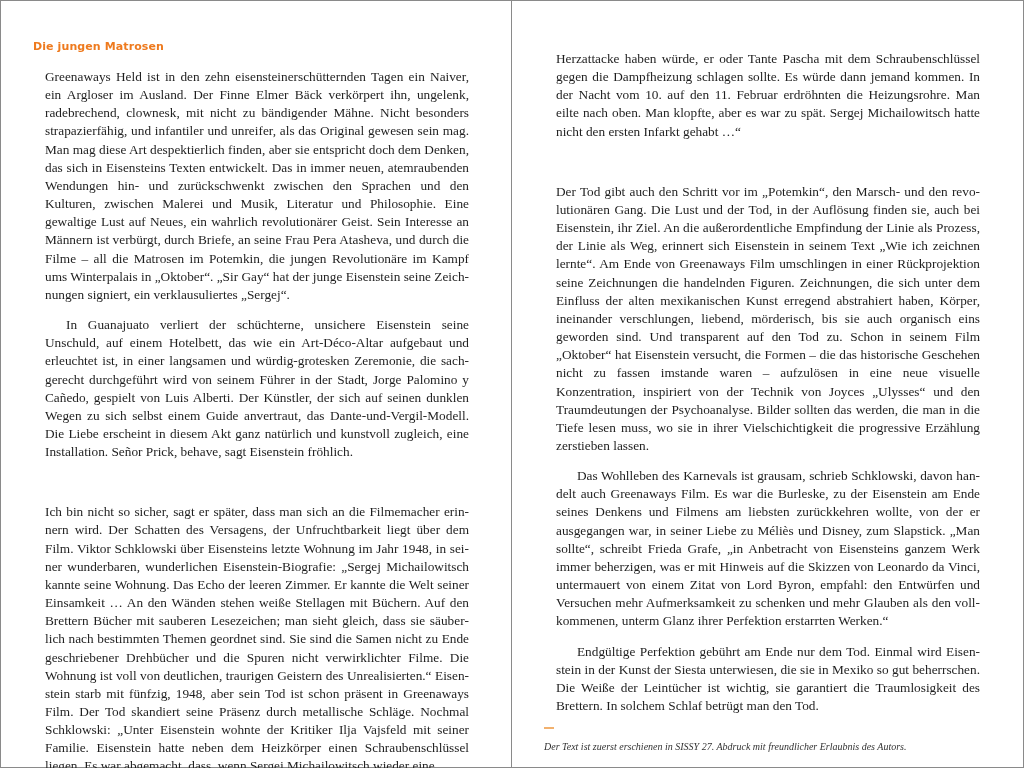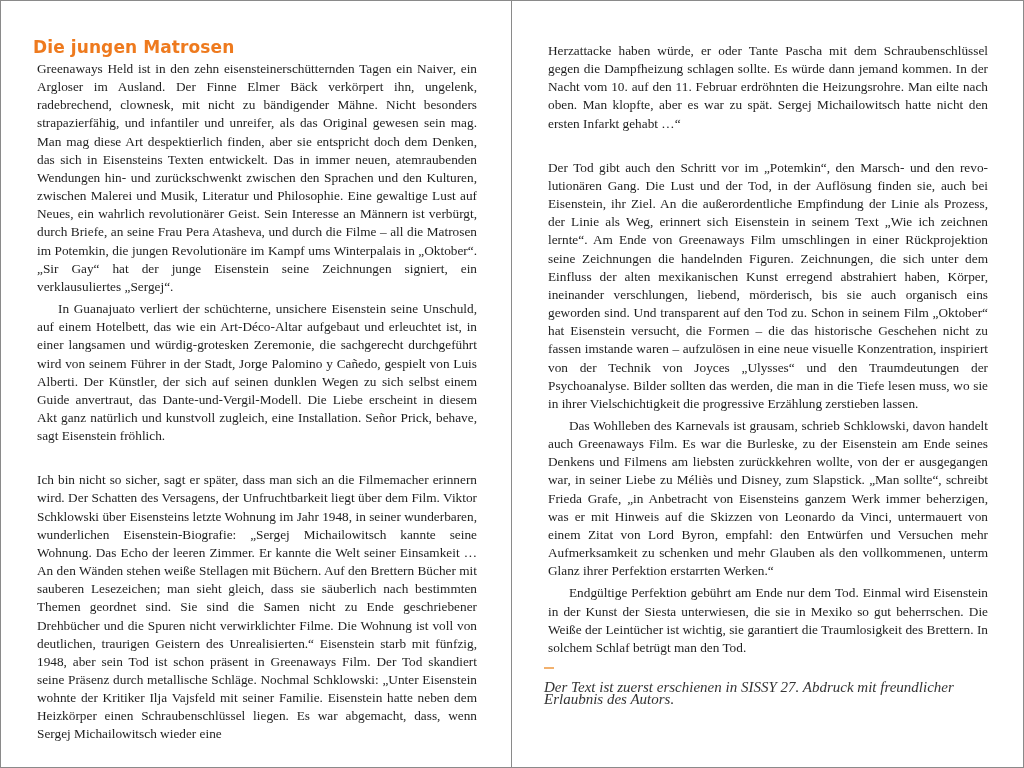--- a/index.html
+++ b/index.html
@@ -16,32 +16,32 @@
   }
   .page {
     position:absolute; top:38px; width:448px;
     font-family:"Liberation Serif", "DejaVu Serif", serif;
     font-size:13.3px; line-height:18.15px; color:#1e1e1e;
   }
   .page.left { left:33px; }
   .page.right { left:544px; top:38px; }
   .heading {
     font-family:"DejaVu Sans", "Liberation Sans", sans-serif;
-    font-size:17px; color:#ee7a1e; line-height:18px; margin:0;
+    font-size:11px; color:#ee7a1e; line-height:18px; margin:0;
     letter-spacing:0.1px;
   }
-  p { margin:4px; text-align:justify; hyphens:manual; }
+  p { margin:12px; text-align:justify; hyphens:manual; }
   p.indent { text-indent:21px; }
   .gap { height:18px; }
   .orange-rule {
     width:10px; height:2px; background:#f2b16e; margin:10px 0 12px 0;
   }
   .footnote {
     font-family:"Liberation Serif", "DejaVu Serif", serif;
-    font-style:italic; font-size:15px; line-height:12px; color:#333;
+    font-style:italic; font-size:10px; line-height:12px; color:#333;
   }
 </style>
 </head>
 <body>
 
 <div class="frame"></div>
 <div class="divider"></div>
 
 <div class="page left">
   <h2 class="heading">Die jungen Matrosen</h2>

